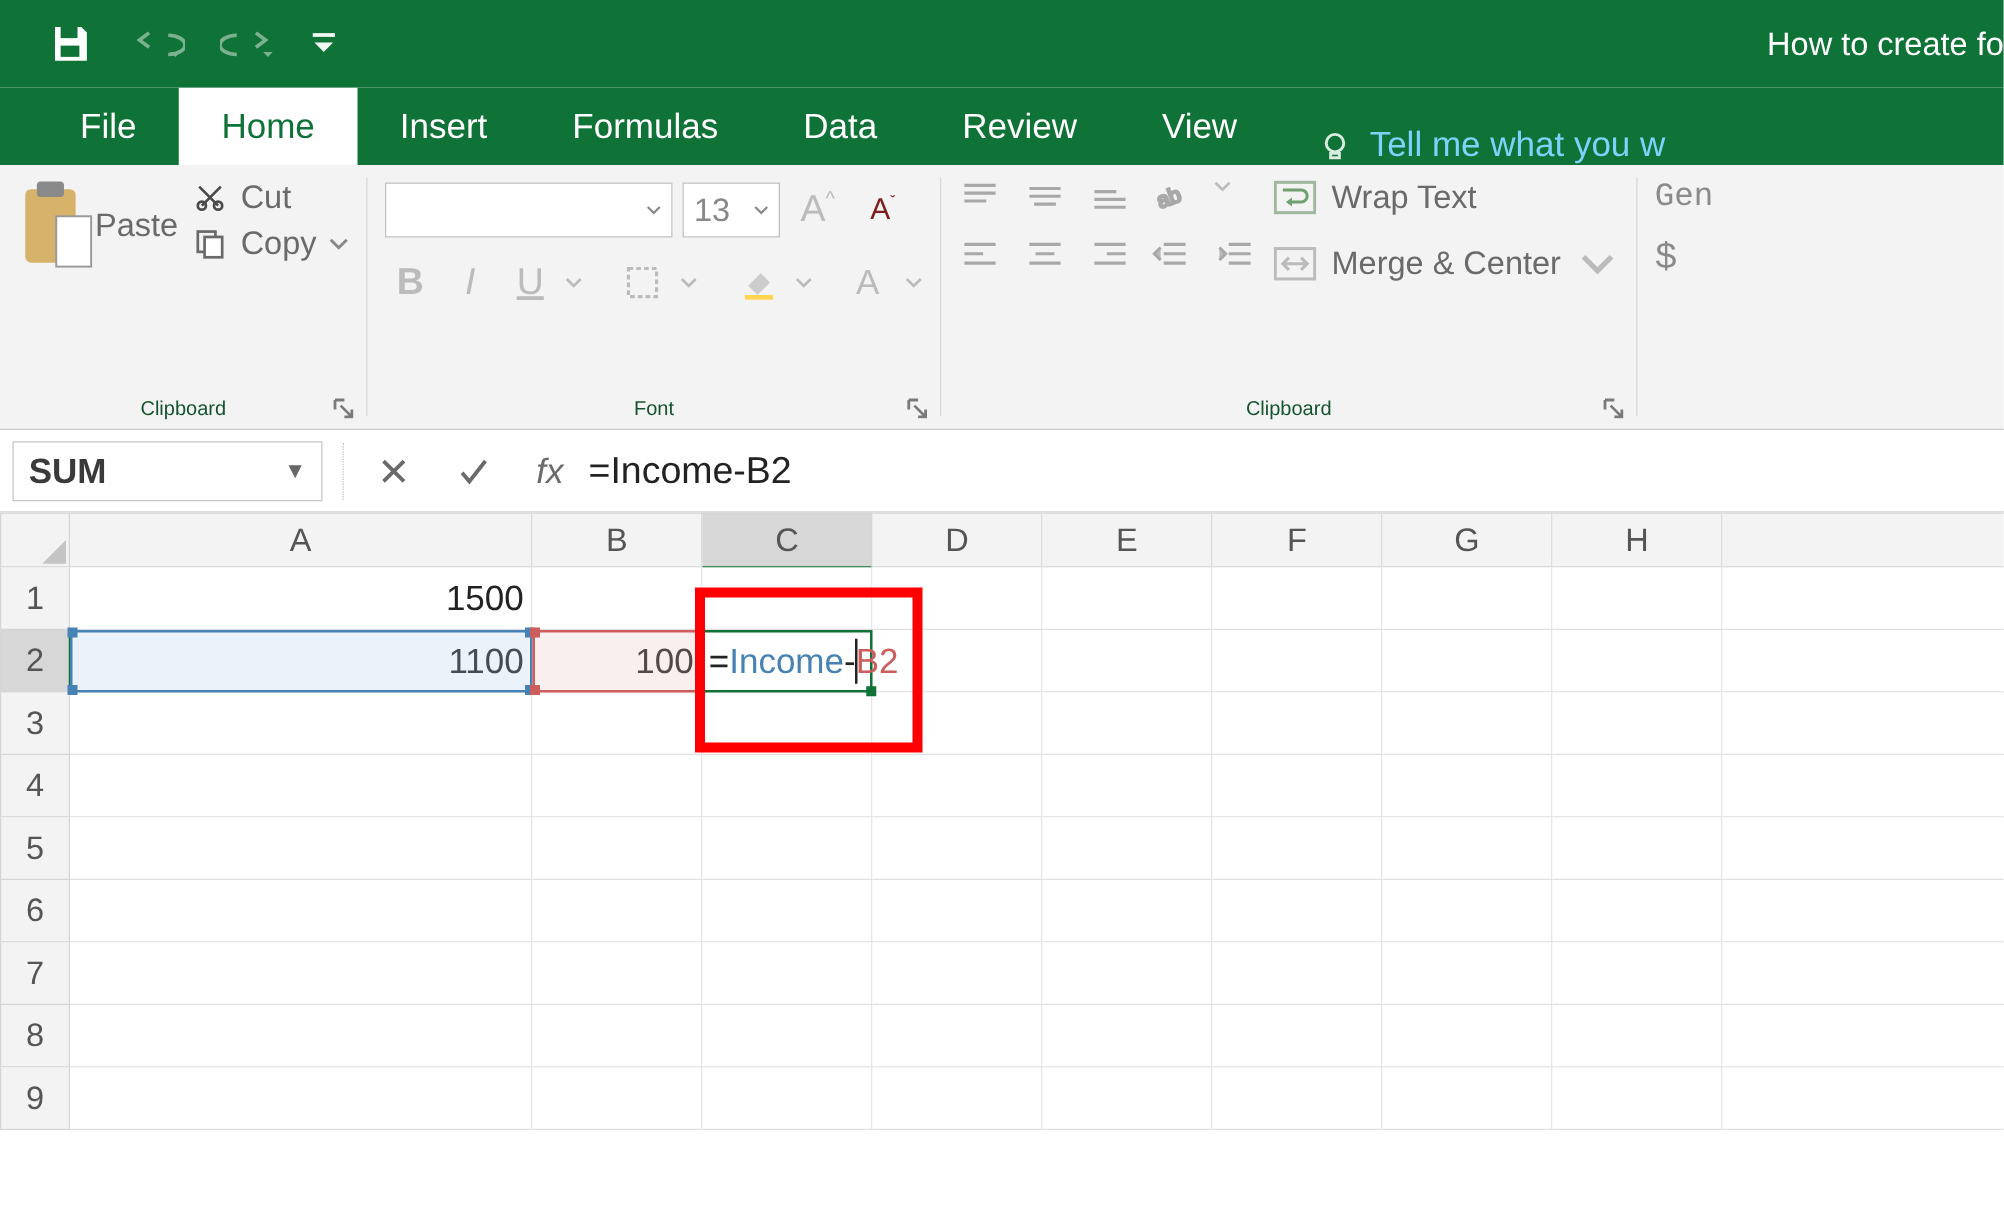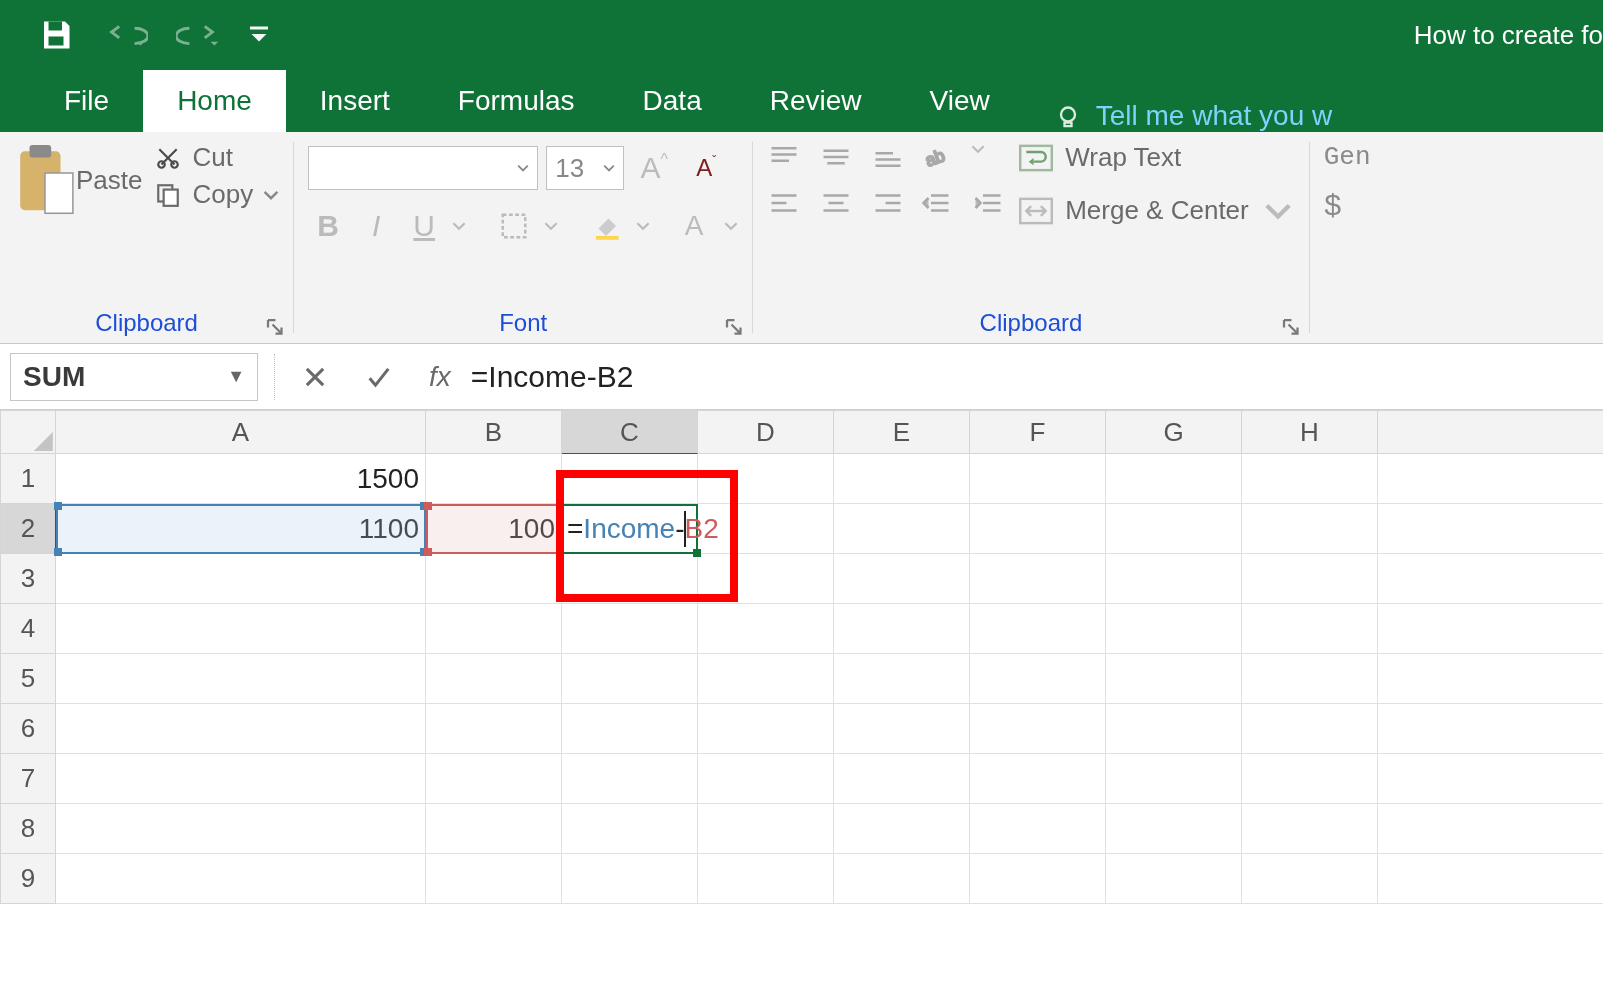--- a/index.html
+++ b/index.html
@@ -84,22 +84,22 @@
   }
   .group {
     display: flex;
     flex-direction: column;
     padding: 10px 14px 2px 14px;
     position: relative;
   }
   .group-sep { width:0; border-right:1px solid #d7d7d7; margin: 10px 0;}
   .group-label {
     text-align: center;
-    font-size: 24px;
-    color: #1d4ed8;
+    font-size: 16px;
+    color: #14532d;
     padding: 6px 0 4px 0;
   }
   .group-body { flex: 1; display:flex; align-items:flex-start; }
   .dialog-launcher {
     position:absolute;
     right:10px; bottom:8px;
     width:18px;height:18px;
   }
   .dialog-launcher svg { width:18px; height:18px; stroke:#7a7a7a; fill:none; stroke-width:1.5;}
 

